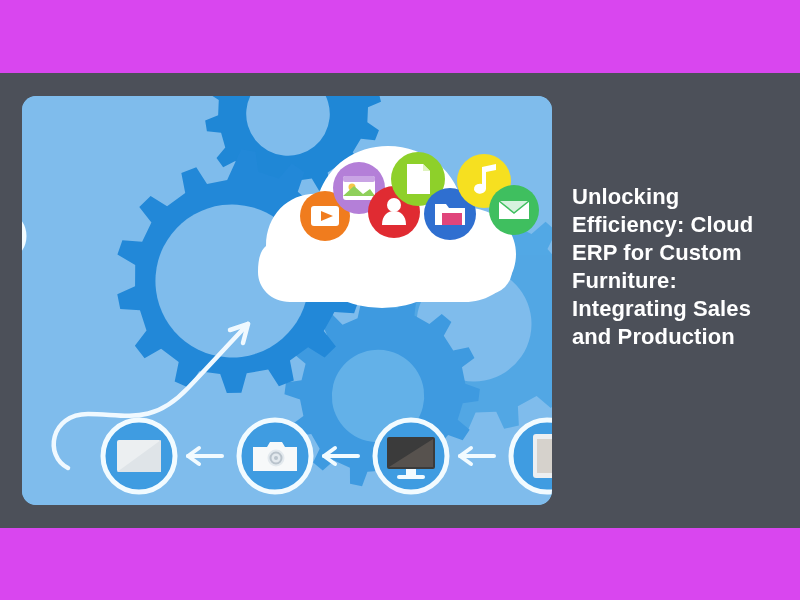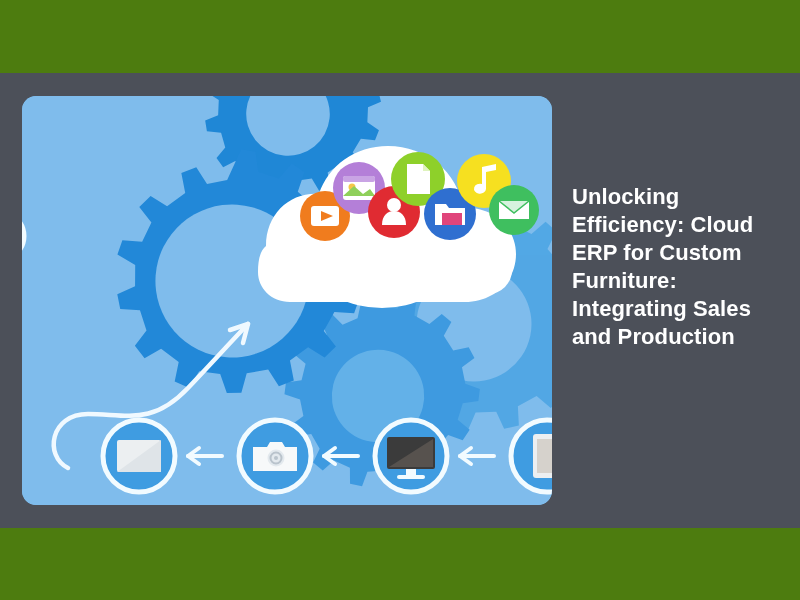--- a/index.html
+++ b/index.html
@@ -13,21 +13,21 @@
     background: #f4f4f6;
     font-family: "Liberation Sans", sans-serif;
     overflow: hidden;
   }
 
   
   #page {
     position: relative;
     width: 800px;
     height: 600px;
-    background: #4d7c0f;
+    background: #d946ef;
   }
 
   
   #hero-band {
     position: absolute;
     left: 0;
     top: 73px;
     width: 800px;
     height: 455px;
     background: #4c5059;

